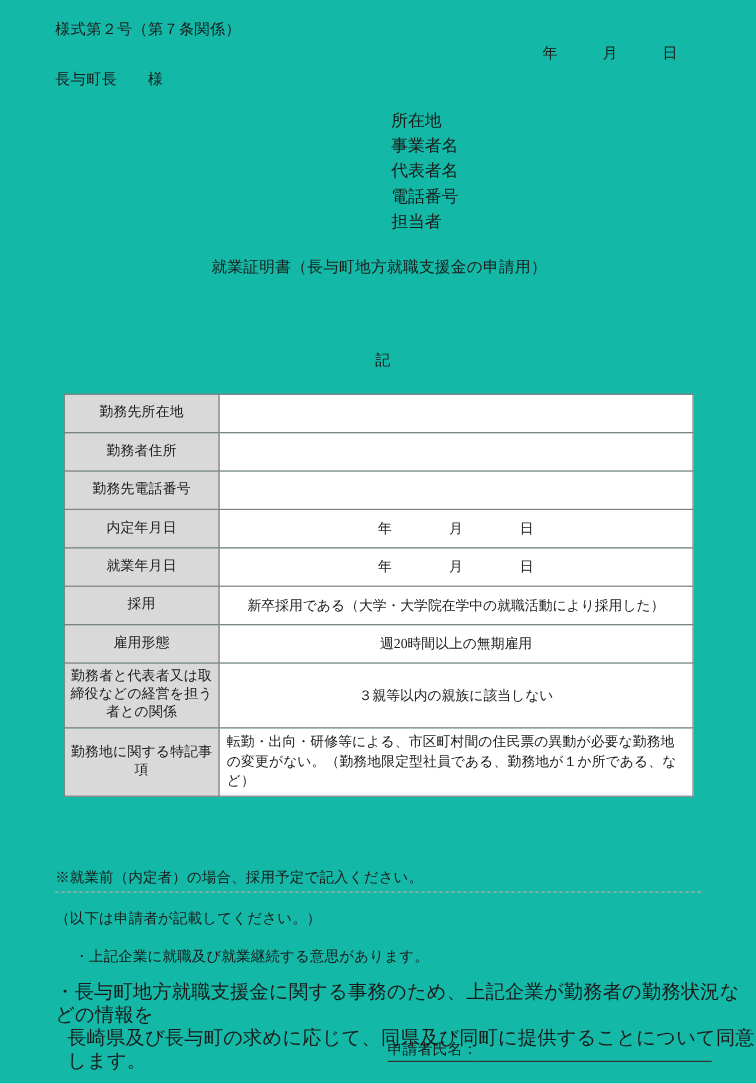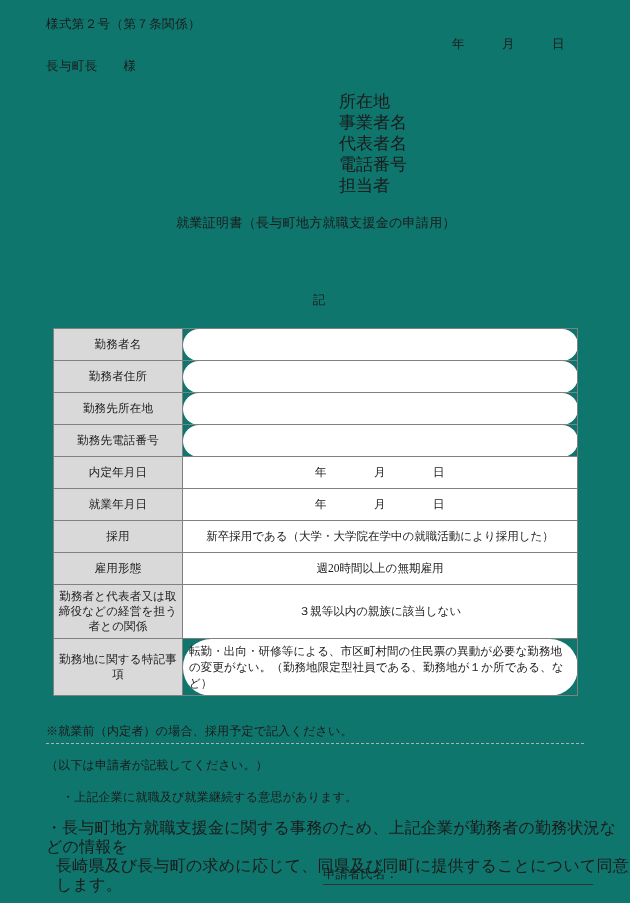--- a/index.html
+++ b/index.html
@@ -8,21 +8,21 @@
     background: #ffffff;
   }
   body {
     font-family: "Liberation Serif", "DejaVu Serif", serif;
     color: #1a1a1a;
   }
   .page {
     position: relative;
     width: 630px;
     height: 903px;
-    background: #0f766e;
+    background: #14b8a6;
     overflow: hidden;
     box-sizing: border-box;
   }
 
   
   .form-no {
     position: absolute;
     left: 46px;
     top: 16px;
     font-size: 12.5px;
@@ -41,23 +41,23 @@
     left: 46px;
     top: 58px;
     font-size: 12.5px;
     letter-spacing: 0.4px;
     white-space: pre;
   }
 
   
   .company-block {
     position: absolute;
-    left: 339px;
+    left: 326px;
     top: 91px;
-    font-size: 17px;
+    font-size: 14px;
     line-height: 21px;
   }
   .company-block div {
     white-space: nowrap;
   }
 
   
   .doc-title {
     position: absolute;
     left: 0;
@@ -110,21 +110,21 @@
     padding: 4px 2px;
     font-size: 11.5px;
     letter-spacing: 0.2px;
   }
   .form-table td.val {
     background: #ffffff;
     padding: 4px 6px;
     font-size: 11.5px;
   }
   .val.center { text-align: center; }
-  .val.left   { text-align: left; border-radius: 28px; }
+  .val.left   { text-align: left; }
   .r-tall  { height: 32px; }
   .r-multi { height: 40px; }
   .r-two   { height: 36px; margin-top: 20px; }
 
   .date-cells {
     display: block;
     text-align: center;
     white-space: pre;
     letter-spacing: 0.3px;
   }
@@ -215,29 +215,25 @@
     <div>電話番号</div>
     <div>担当者</div>
   </div>
 
   <div class="doc-title">就業証明書（長与町地方就職支援金の申請用）</div>
   <div class="ki-mark">記</div>
 
   <table class="form-table">
     <tbody>
       <tr class="r-tall">
-        <td class="lbl">勤務者名</td>
+        <td class="lbl">勤務先所在地</td>
         <td class="val left"></td>
       </tr>
       <tr class="r-tall">
         <td class="lbl">勤務者住所</td>
-        <td class="val left"></td>
-      </tr>
-      <tr class="r-tall">
-        <td class="lbl">勤務先所在地</td>
         <td class="val left"></td>
       </tr>
       <tr class="r-tall">
         <td class="lbl">勤務先電話番号</td>
         <td class="val left"></td>
       </tr>
       <tr class="r-tall">
         <td class="lbl">内定年月日</td>
         <td class="val center">
           <span class="date-cells">年　　　　月　　　　日</span>

